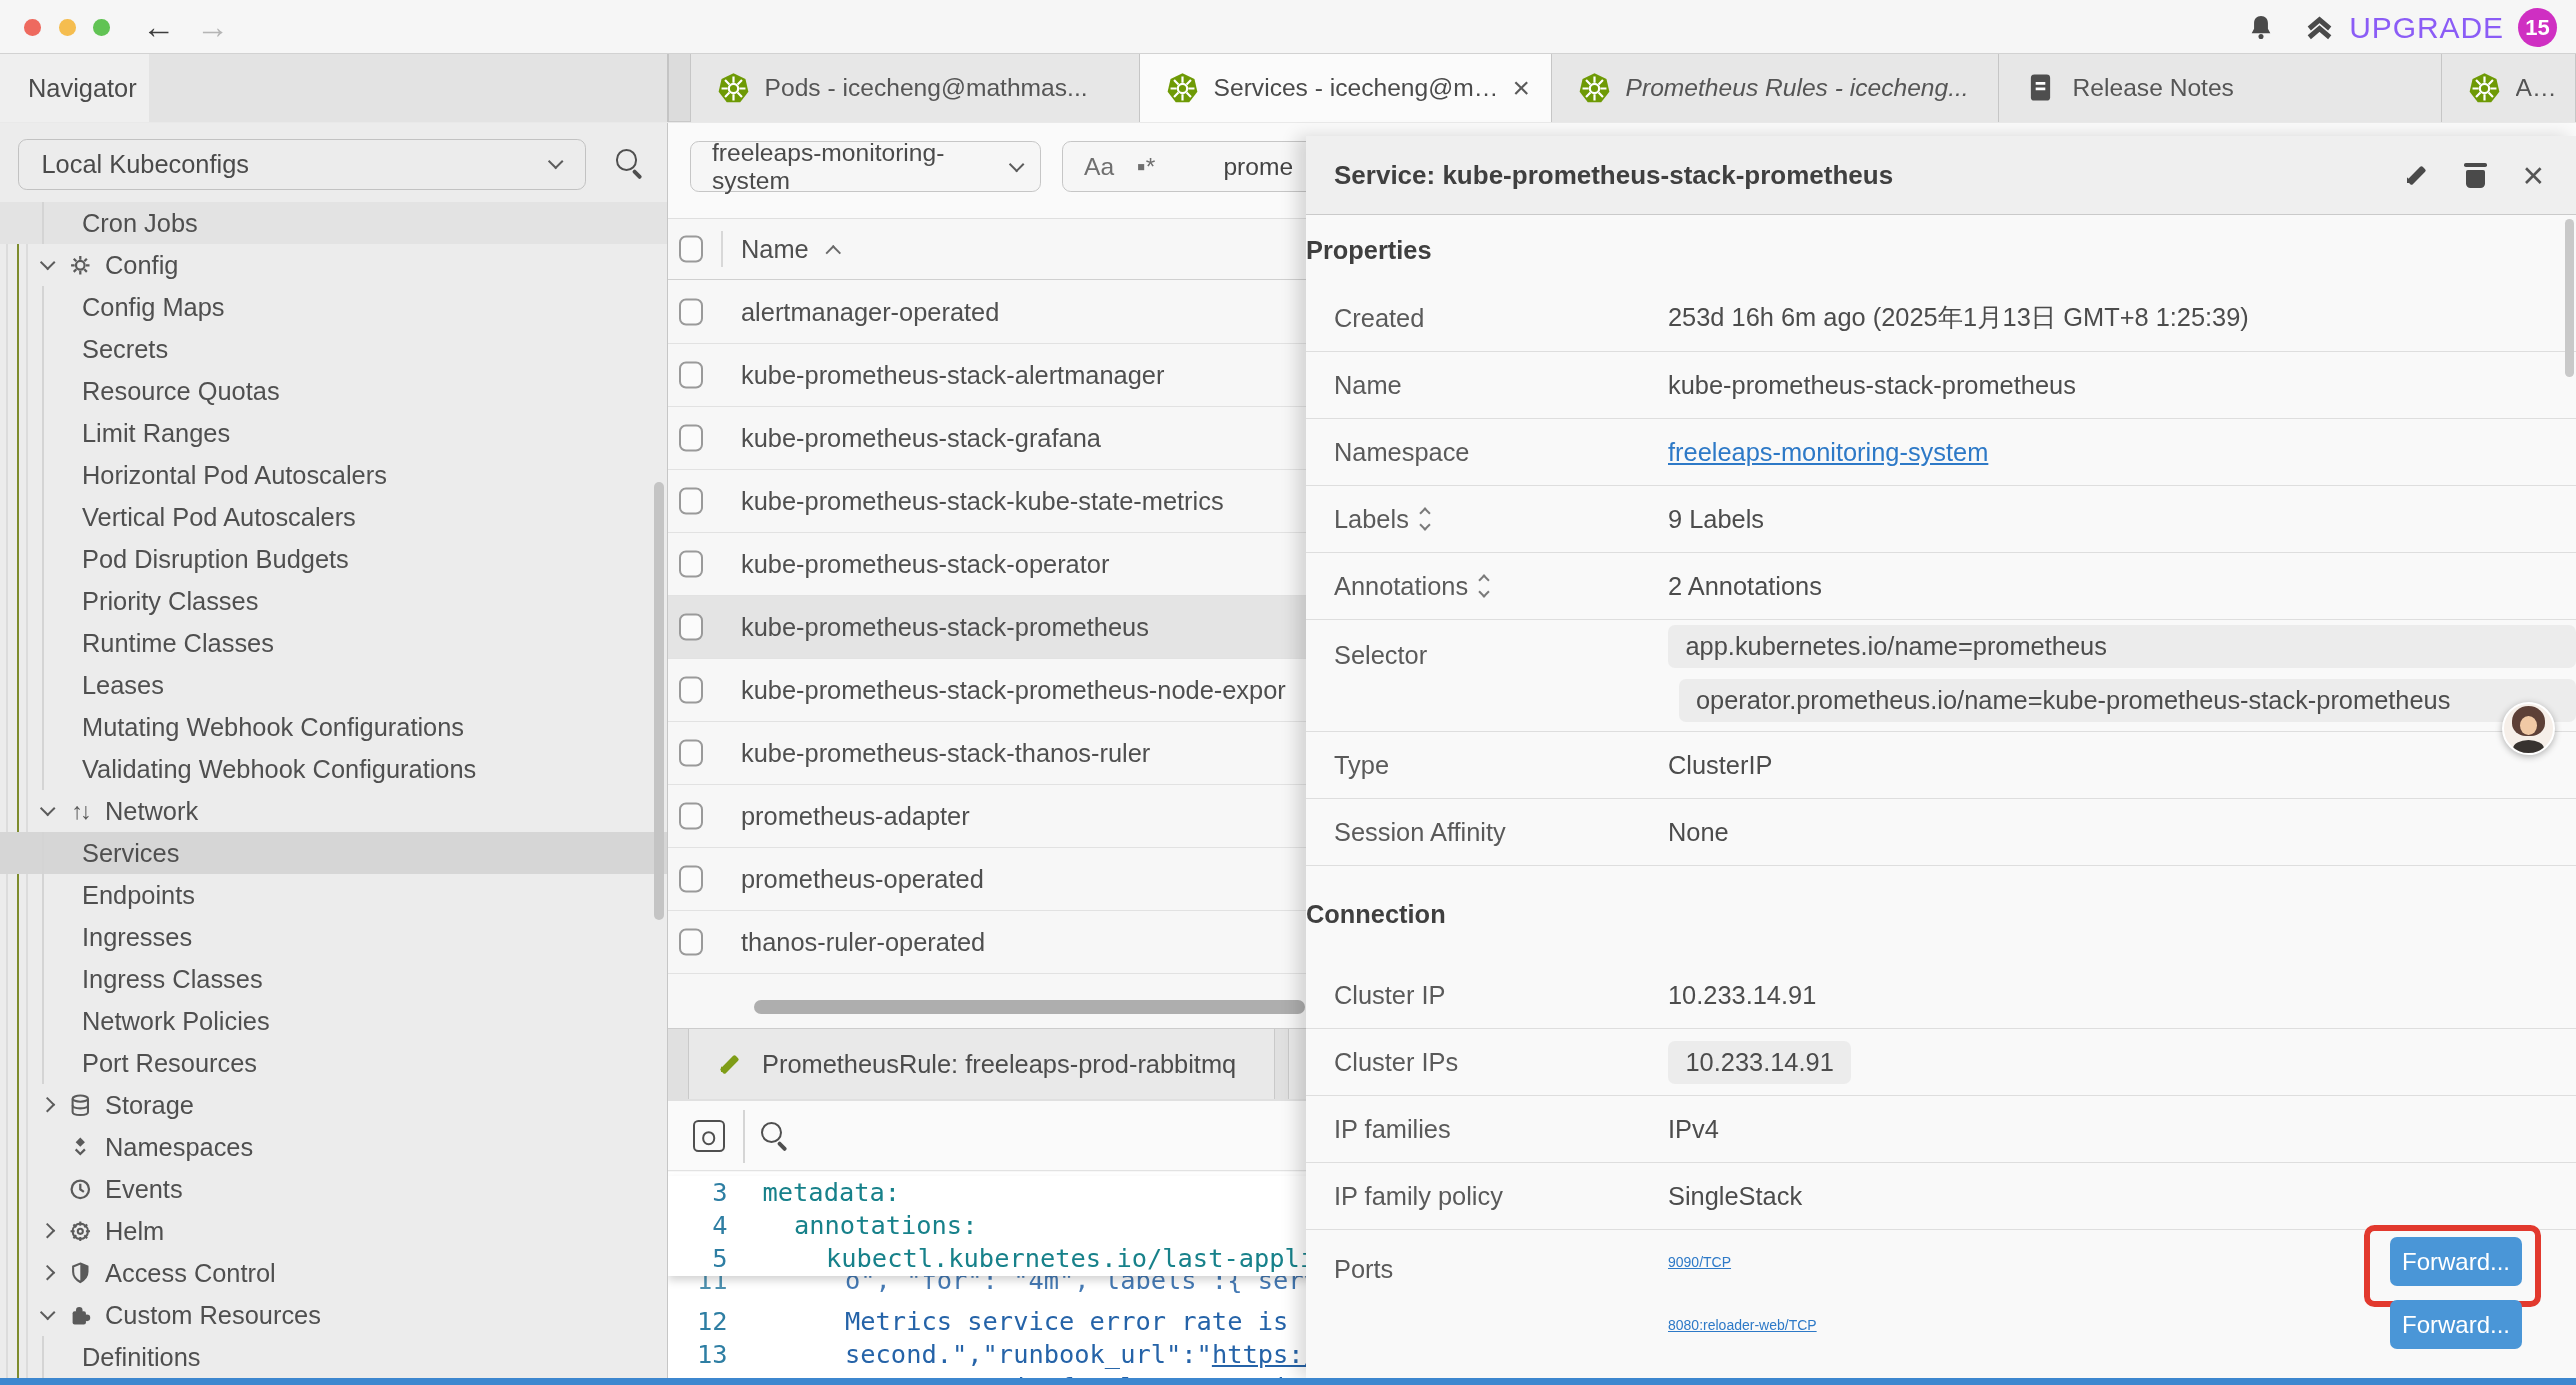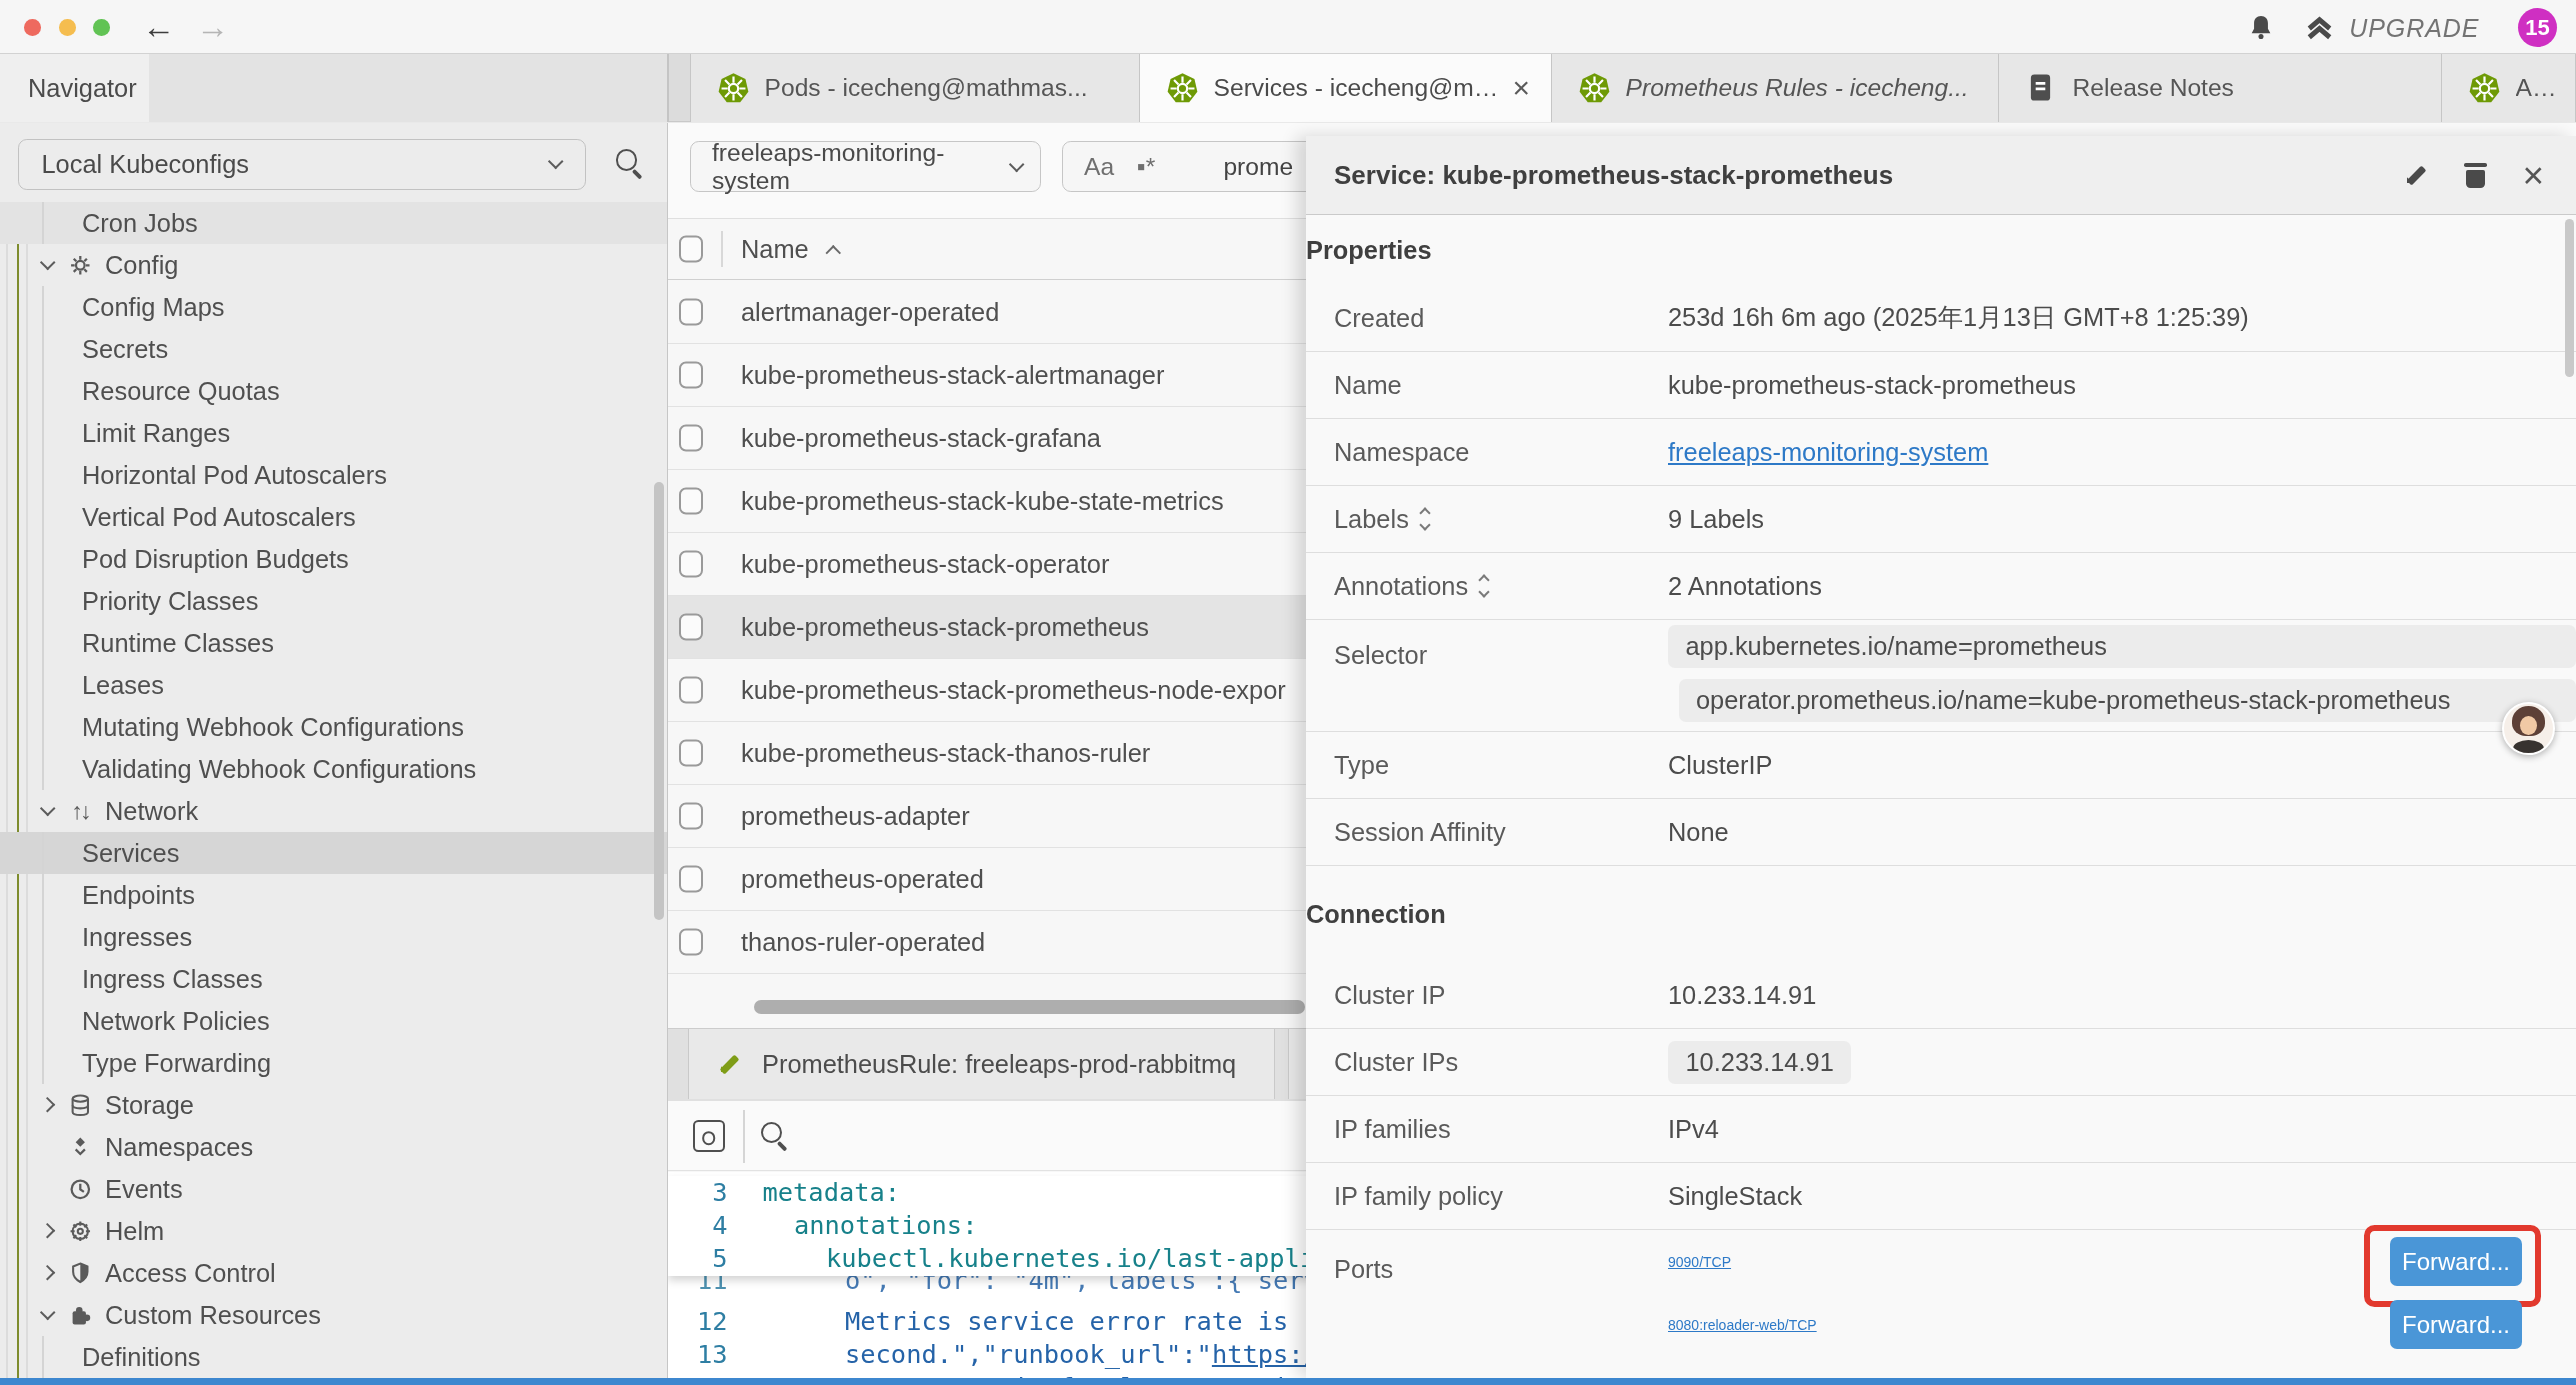--- a/index.html
+++ b/index.html
@@ -11,21 +11,21 @@
   .titlebar { position:absolute; left:0; top:0; width:2576px; height:54px; background:#f6f6f6; border-bottom:1.8px solid #d2d2d2; }
   .tl { position:absolute; top:19px; width:16.7px; height:16.7px; border-radius:50%; }
   .tl.red    { left:24px;  background:#ee6a5f; }
   .tl.yellow { left:59px;  background:#f5bd4f; }
   .tl.green  { left:93px; background:#61c354; }
   .navarrow { position:absolute; top:5.3px; font-size:33px; line-height:44px; }
   .navarrow.back { left:142px; color:#3d3d3d; }
   .navarrow.fwd  { left:196px; color:#b5b5b5; }
   .bell { position:absolute; left:2245px; top:12.3px; width:32px; height:32px; }
   .upgrade { position:absolute; left:2302px; top:10.5px; display:flex; align-items:center; gap:12.3px; }
-  .upgrade-label { font-size:25px; color:#737373; letter-spacing:0.9px;font-style:italic; }
+  .upgrade-label { font-size:30px; color:#8b5cf6; letter-spacing:0.9px; }
   .badge { position:absolute; left:2518px; top:8px; width:39px; height:39px; border-radius:50%; background:#cf2fc2; color:#fff; font-size:22px; font-weight:bold; display:flex; align-items:center; justify-content:center; }
 
   
   .tabstrip { position:absolute; left:0; top:54px; width:2576px; height:68px; background:#dcdcdc; border-bottom:1.8px solid #c8c8c8; }
   .navigator-tab { position:absolute; left:0; top:0; width:149px; height:68px; background:#efefef; display:flex; align-items:center; padding-left:28px; font-size:25.4px; color:#4b4b4b; }
   .leftzone { position:absolute; left:149px; top:0; width:519px; height:68px; background:#e3e3e3; }
   .strip-div { position:absolute; left:667px; top:0; width:1.8px; height:68px; background:#c4c4c4; }
   .tabs { position:absolute; left:690px; top:0; height:68px; display:flex; }
   .tab { height:68px; display:flex; align-items:center; gap:14px; padding:0 21px 0 24.6px; border-right:1.8px solid #c6c6c6; background:#e7e7e7; font-size:24.6px; color:#555; white-space:nowrap; overflow:hidden; }
   .tabs .tab:nth-of-type(1){ width:450px; border-left:1.8px solid #c6c6c6; }
@@ -381,21 +381,21 @@
 
         <div class="nav-row sub">
 
           <span class="ic"></span>
           <span>Network Policies</span>
         </div>
 
         <div class="nav-row sub">
 
           <span class="ic"></span>
-          <span>Type Forwarding</span>
+          <span>Port Resources</span>
         </div>
 
         <div class="nav-row" data-chev="right">
           <span class="chev"></span>
           <span class="ic">
             <svg viewBox="0 0 24 24" width="24.6" height="24.6" fill="none" stroke="#5a5a5a" stroke-width="2">
               <ellipse cx="12" cy="5.5" rx="7.5" ry="3"></ellipse>
               <path d="M4.5 5.5v13c0 1.8 3.4 3 7.5 3s7.5-1.2 7.5-3v-13"></path>
               <path d="M4.5 12c0 1.8 3.4 3 7.5 3s7.5-1.2 7.5-3"></path>
             </svg>

